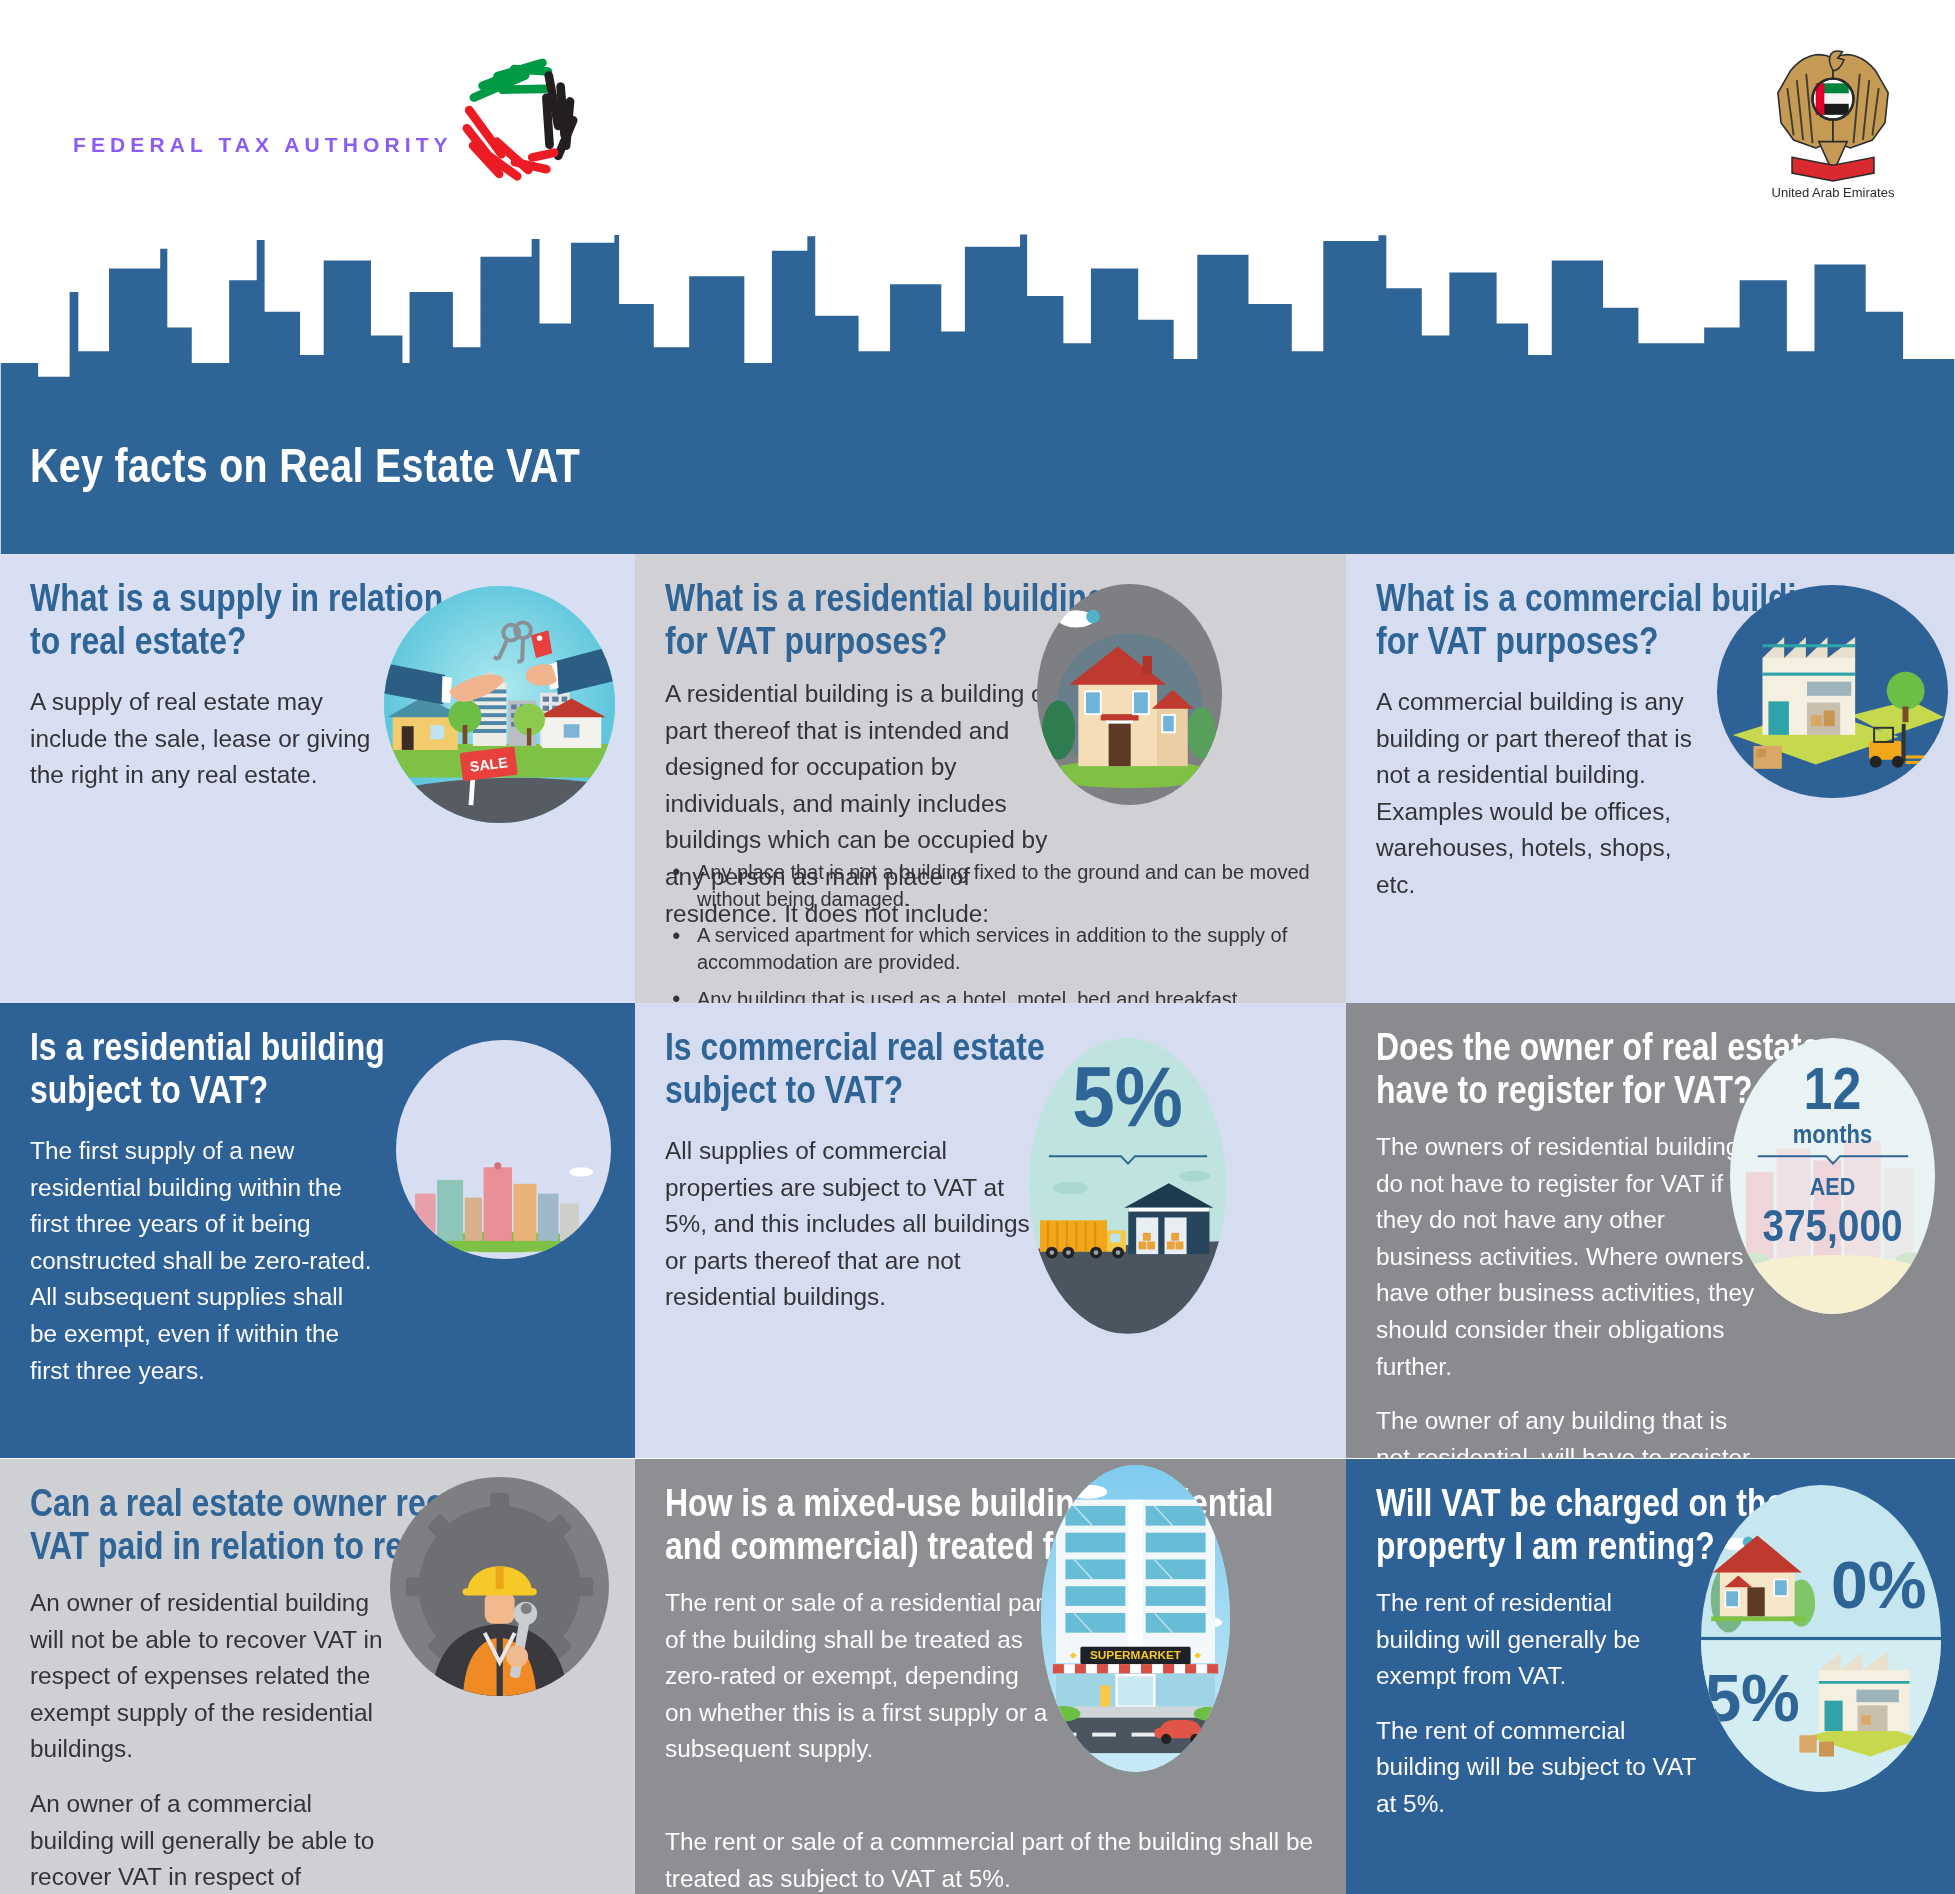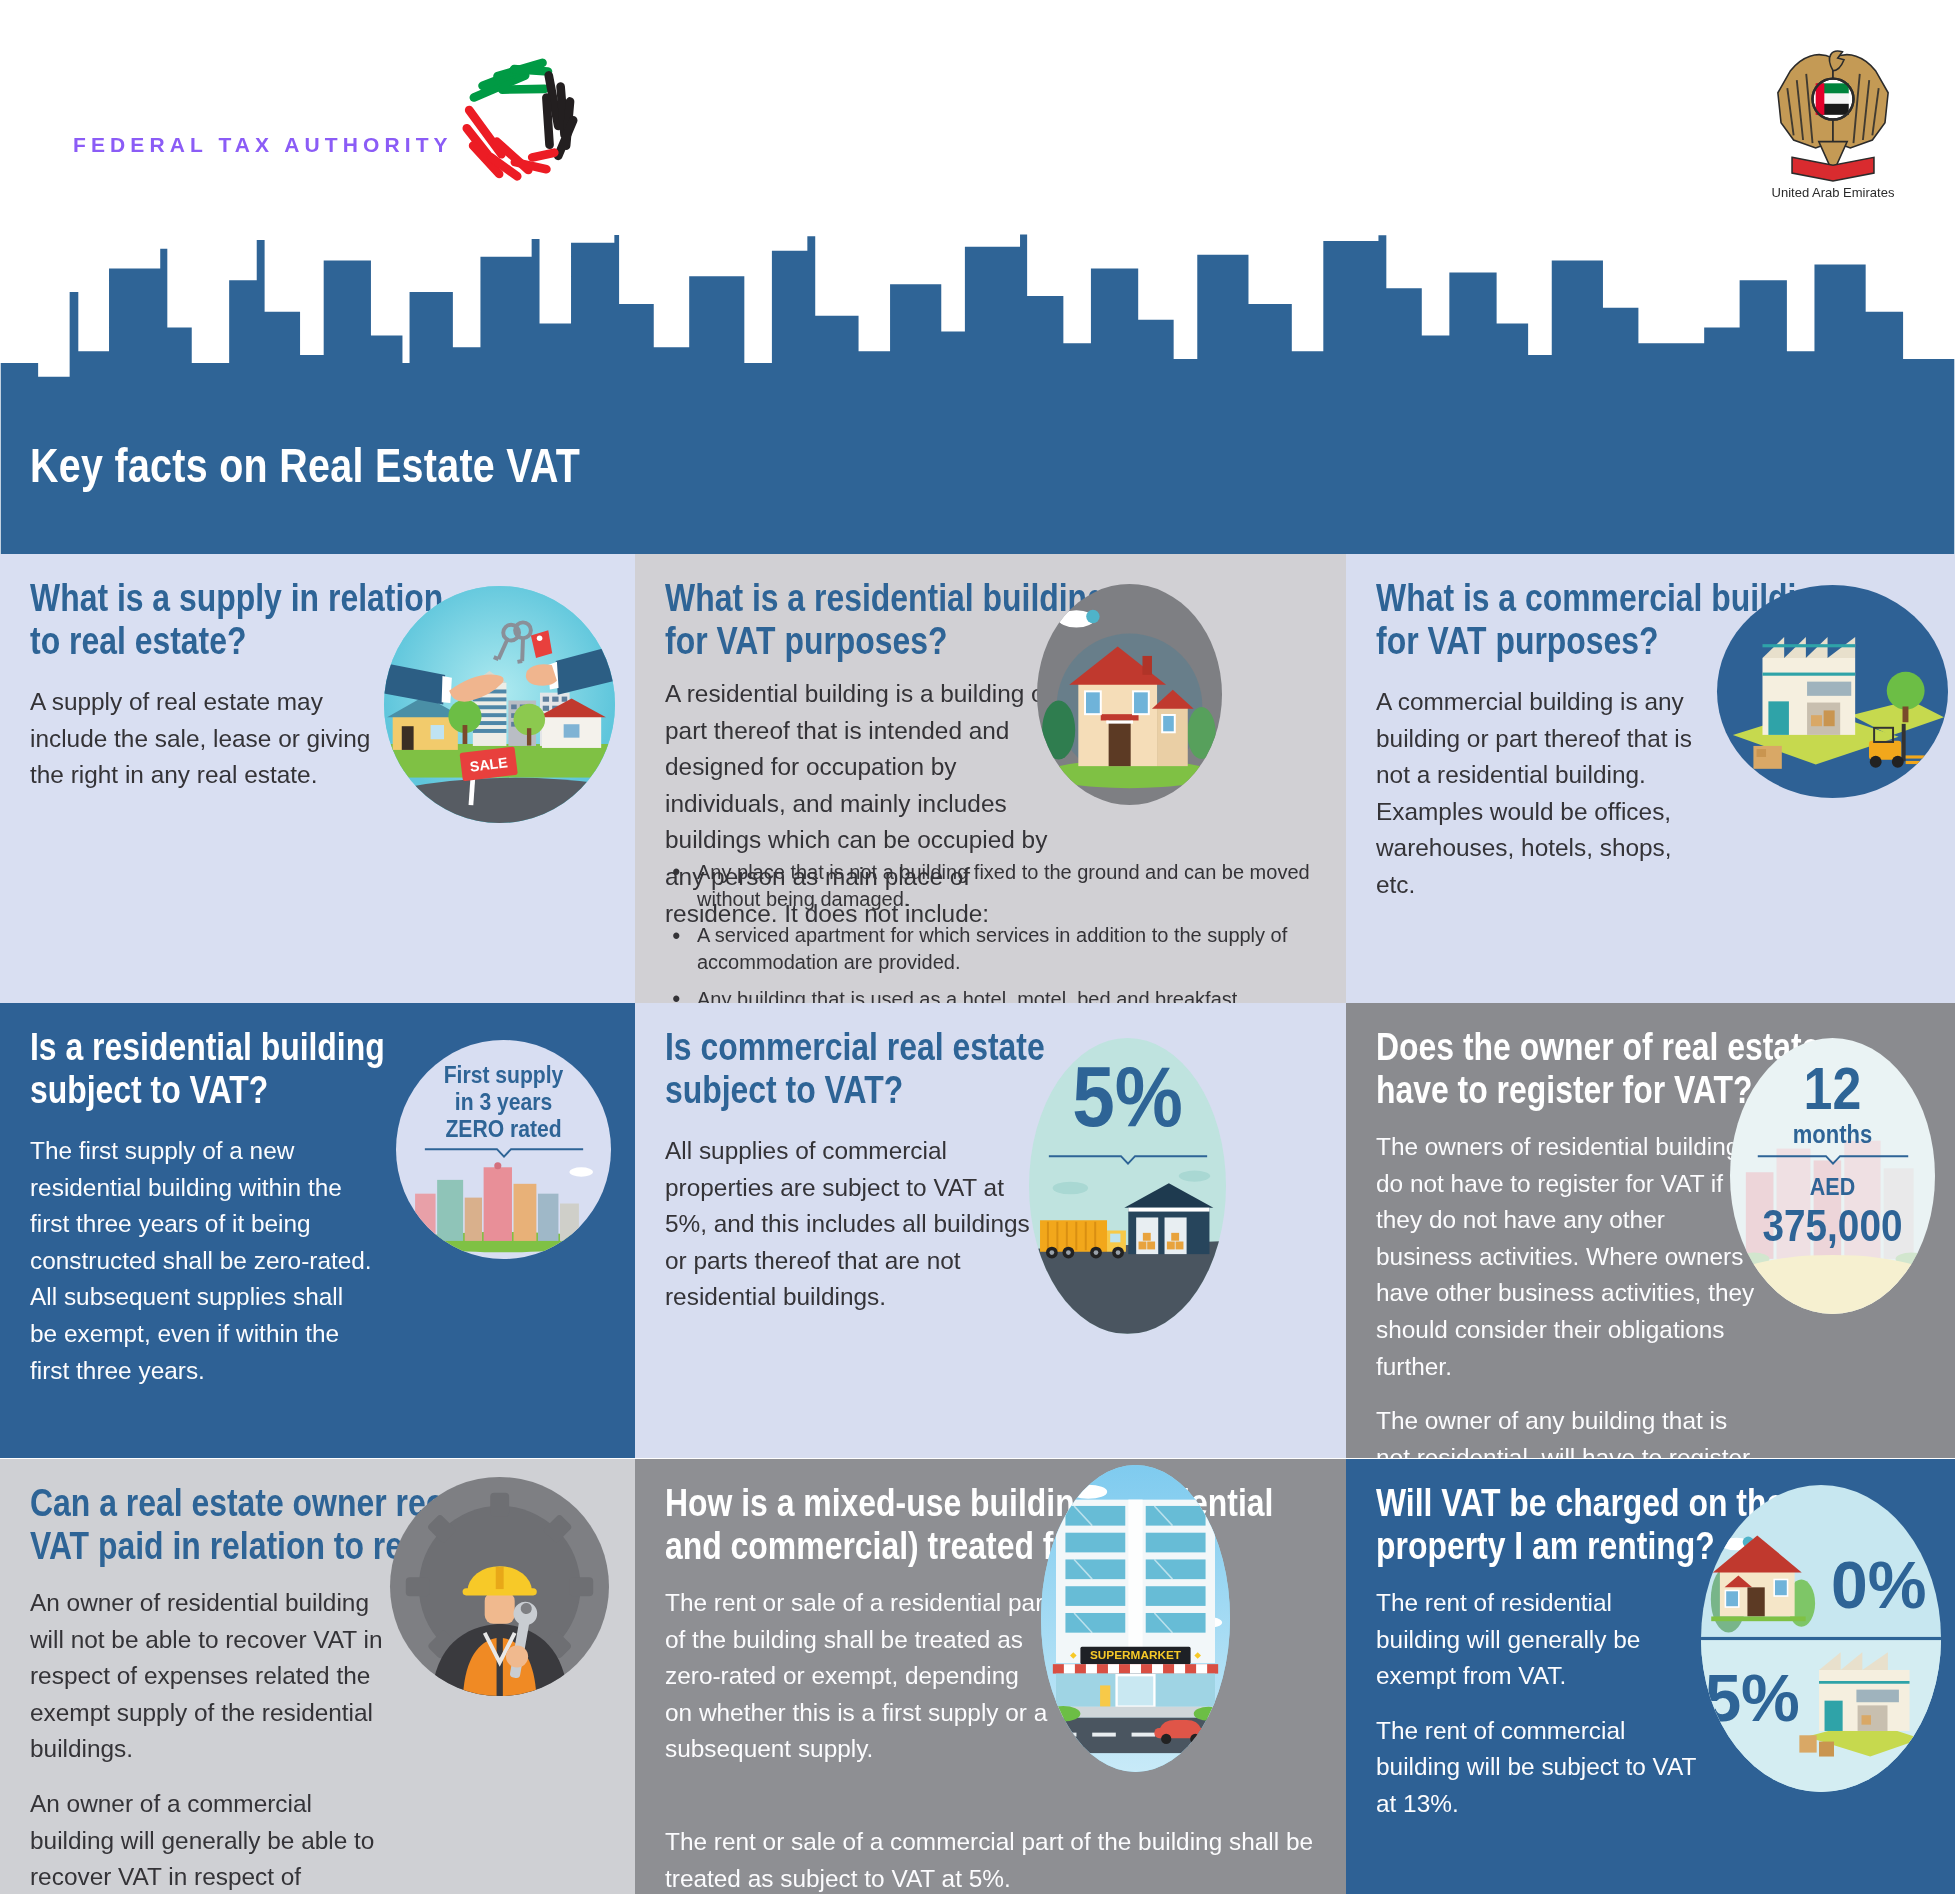--- a/index.html
+++ b/index.html
@@ -297,28 +297,20 @@
 
   <div class="card dark" style="left:0;top:1003px;width:635px;height:455px;background:#2E6195;">
     <div class="q">
       <span>Is a residential building</span>
         <span>subject to VAT?</span>
     </div>
     <div class="body" style="top:130px;width:347px;">
       <p>The first supply of a new residential building within the first three years of it being constructed shall be zero-rated. All subsequent supplies shall be exempt, even if within the first three years.</p>
     </div>
     <div class="circ" style="left:396px;top:37px;width:215px;height:219px;background:#D8DEF2;">
-      <div class="badge-stack" style="top:22px;">
-        <span class="badge-line">First supply</span>
-        <span class="badge-line">in 3 years</span>
-        <span class="badge-line">ZERO rated</span>
-        <svg class="notch" width="166" height="10.2" viewBox="0 0 420 26">
-          <path d="M8 3 H192 L210 22 L228 3 H412" stroke="#2E6496" stroke-width="5" fill="none"></path>
-        </svg>
-      </div>
       <svg style="position:absolute;left:12px;top:116px;" width="191" height="97" viewBox="0 0 485 245">
         <ellipse cx="242" cy="218" rx="242" ry="26" fill="#7FC144"></ellipse>
         <g>
           <rect x="18" y="95" width="52" height="120" fill="#E8A0A8"></rect>
           <rect x="74" y="60" width="66" height="155" fill="#8FC4B8"></rect>
           <rect x="144" y="105" width="44" height="110" fill="#D9B08C"></rect>
           <rect x="192" y="28" width="72" height="187" fill="#E88F98"></rect>
           <circle cx="228" cy="24" r="9" fill="#D4707E"></circle>
           <rect x="268" y="70" width="58" height="145" fill="#E8B178"></rect>
           <rect x="330" y="95" width="52" height="120" fill="#9FB8C8"></rect>
@@ -554,21 +546,21 @@
     </div>
   </div>
 
   <div class="card dark" style="left:1346px;top:1459px;width:609px;height:436px;background:#2E6195;">
     <div class="q">
       <span>Will VAT be charged on the</span>
         <span>property I am renting?</span>
     </div>
     <div class="body" style="top:126px;width:323px;">
       <p>The rent of residential building will generally be exempt from VAT.</p>
-      <p>The rent of commercial building will be subject to VAT at 13%.</p>
+      <p>The rent of commercial building will be subject to VAT at 5%.</p>
     </div>
     <div class="circ" style="left:355px;top:26px;width:240px;height:307px;background:#C7E7F0;">
       <svg width="240" height="307" viewBox="0 0 610 780">
         <rect y="392" width="610" height="388" fill="#D4EDF2"></rect>
 
         <ellipse cx="90" cy="150" rx="40" ry="16" fill="#FFFFFF"></ellipse>
         <circle cx="120" cy="145" r="14" fill="#4FB3C9"></circle>
         <ellipse cx="70" cy="290" rx="45" ry="85" fill="#57A05C" opacity=".7"></ellipse>
         <ellipse cx="255" cy="300" rx="35" ry="60" fill="#6CBE45" opacity=".8"></ellipse>
         <rect x="48" y="218" width="190" height="116" fill="#F5E6C8"></rect>

